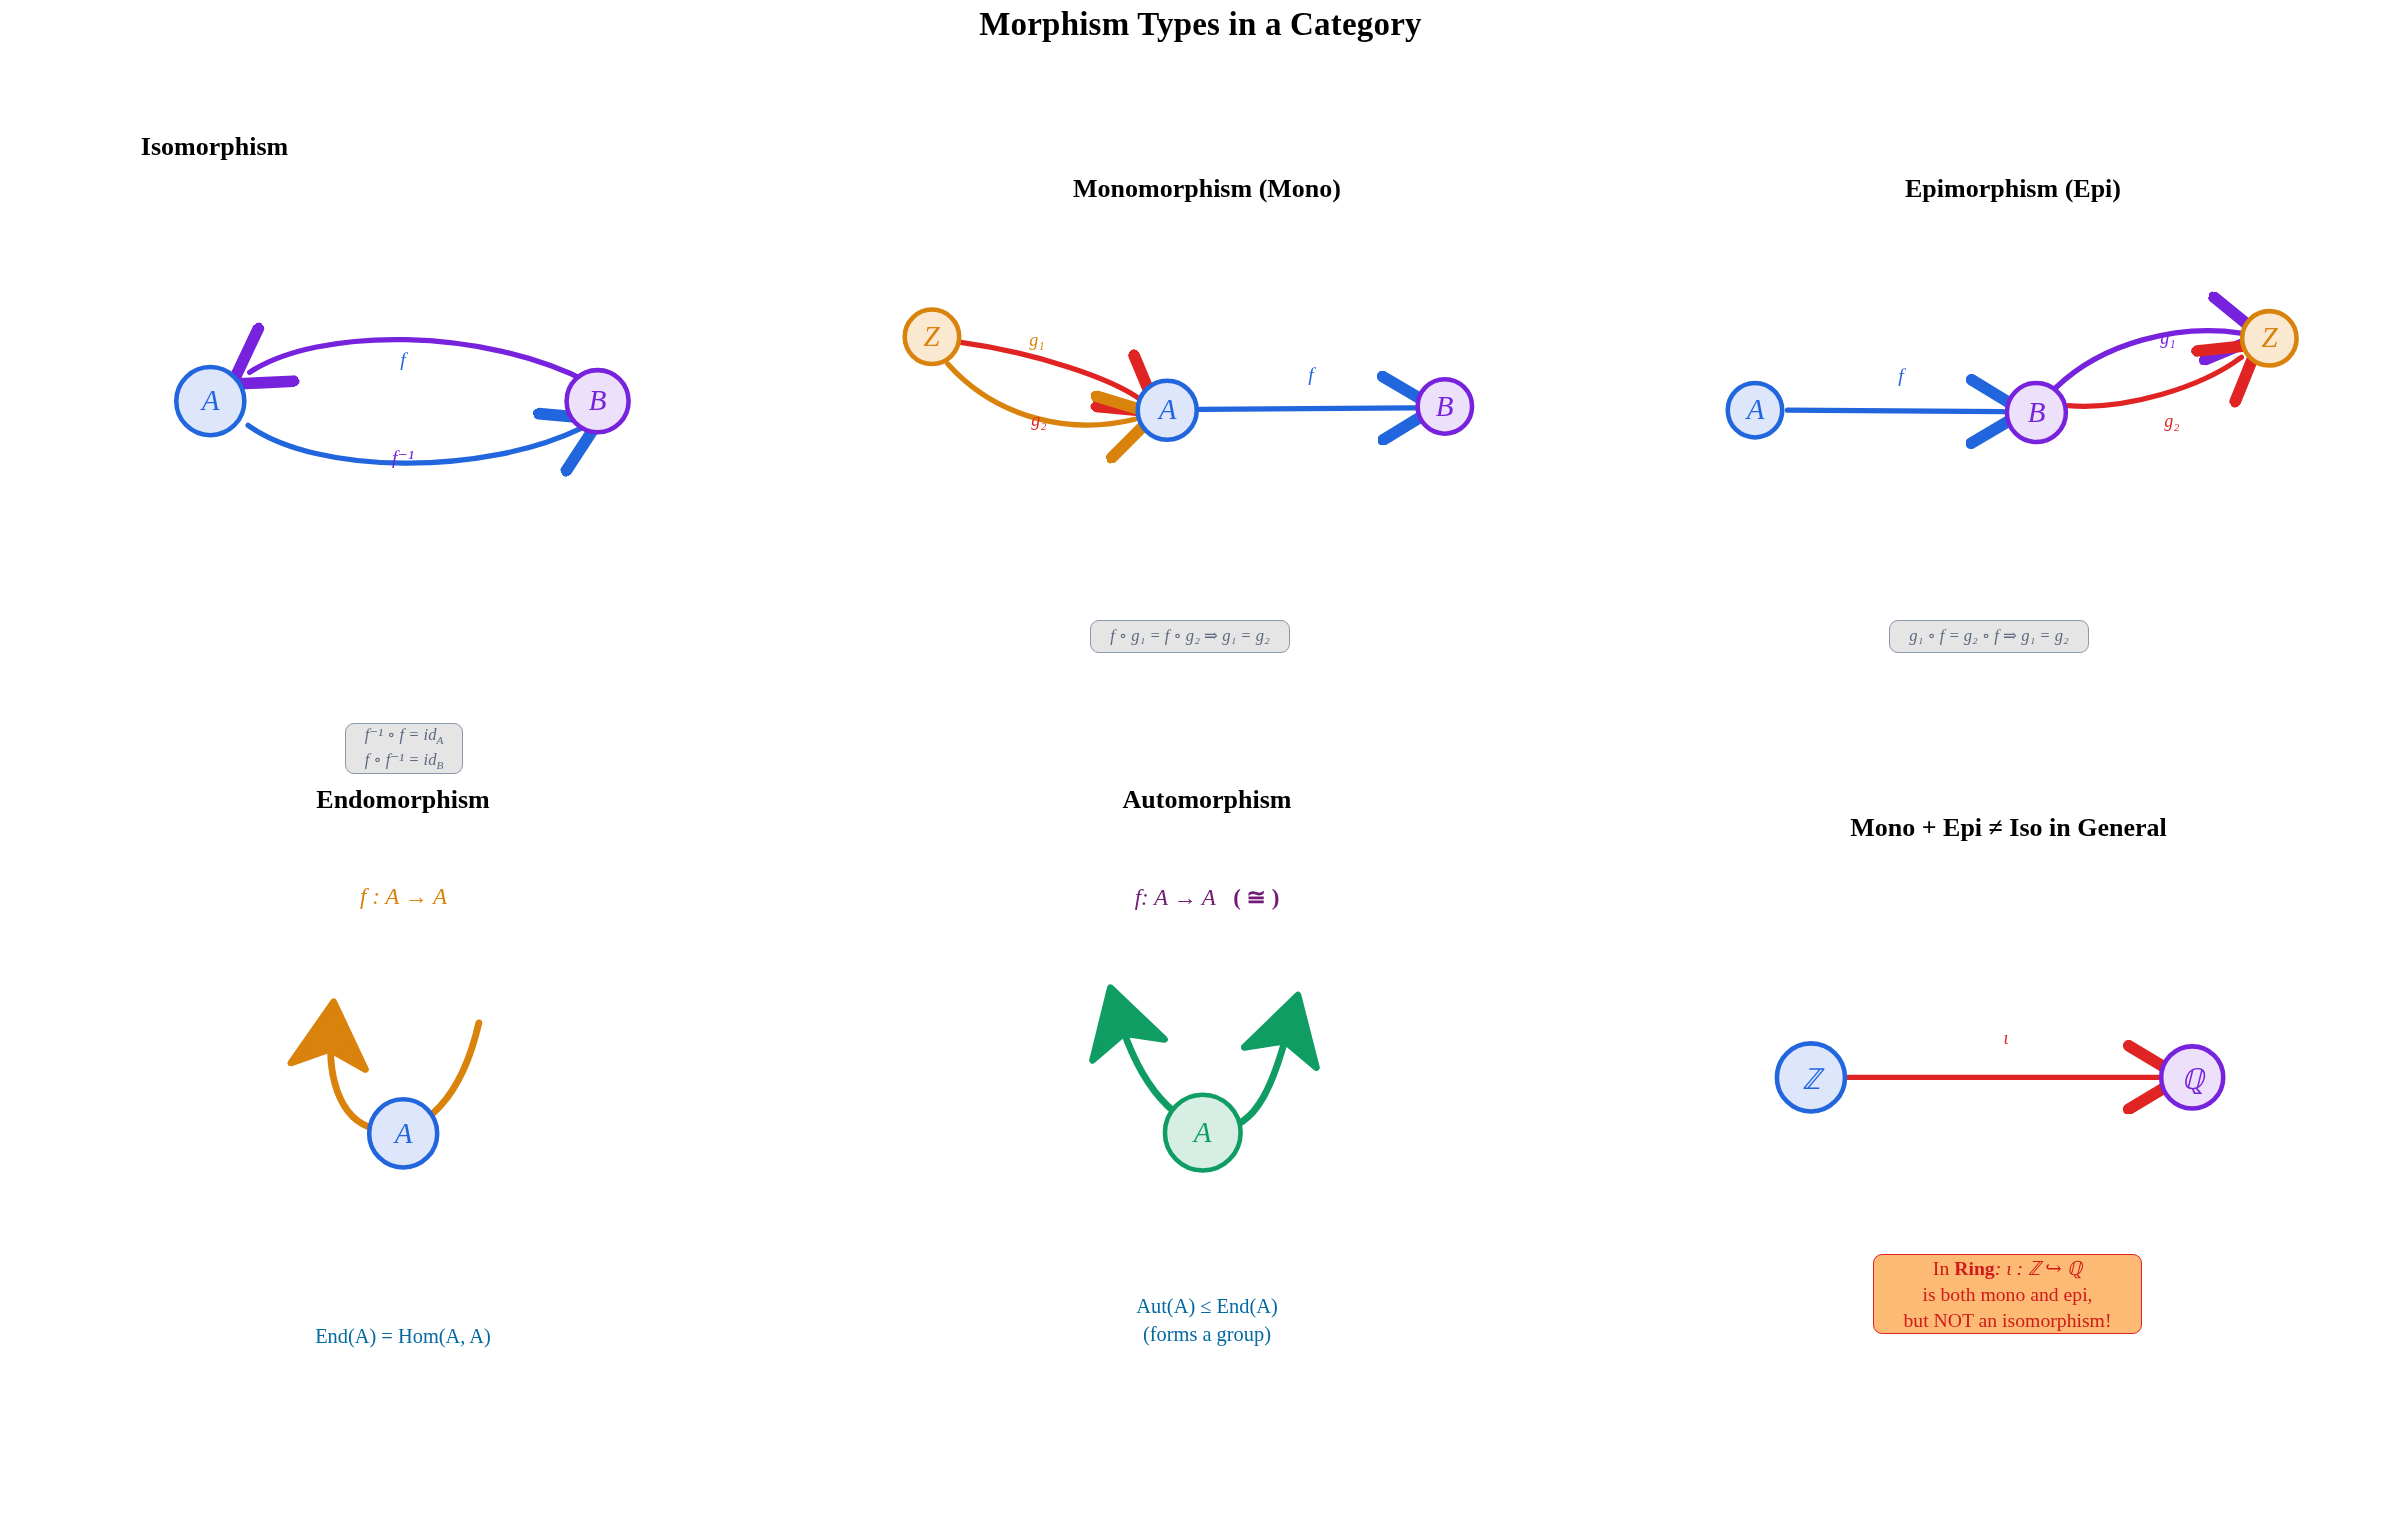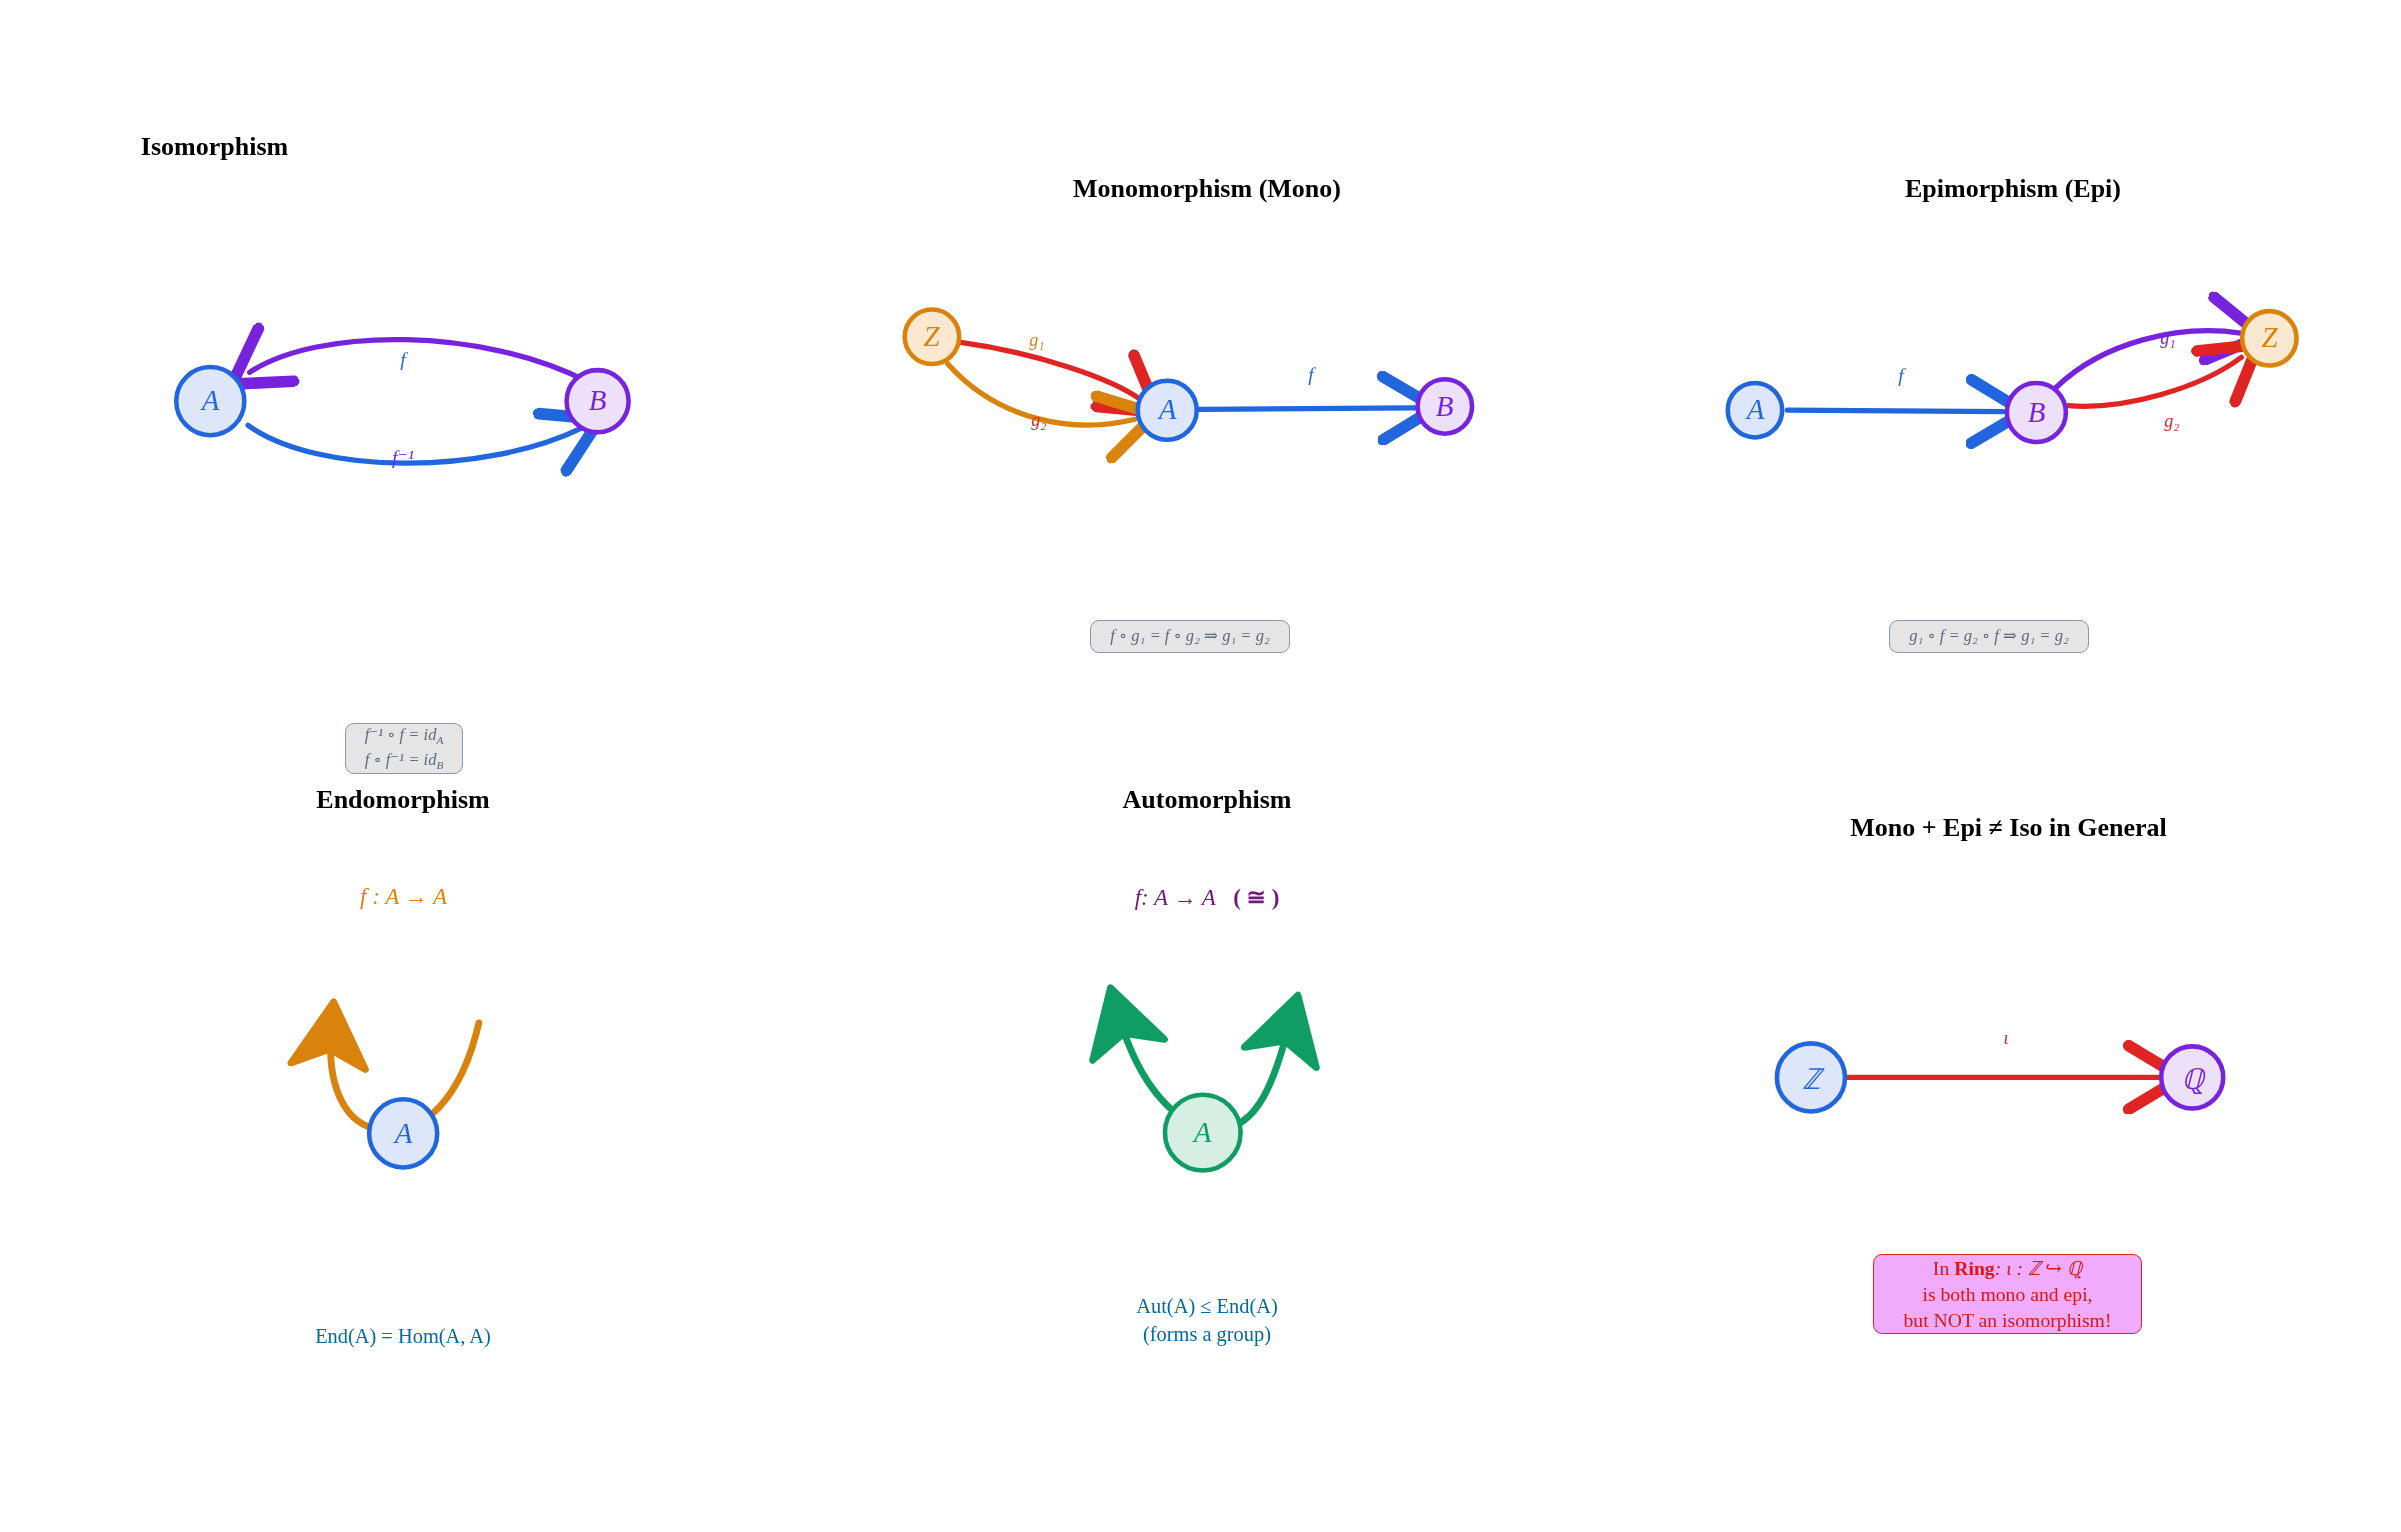--- a/index.html
+++ b/index.html
@@ -32,38 +32,39 @@
     font-size:16.6px;line-height:1.38;white-space:nowrap;
     padding:4.5px 10.6px;
   }
   .formula-box .line{font-style:italic;}
   .caption{
     position:absolute;text-align:center;color:#0369a1;
     font-size:20.4px;line-height:1.38;white-space:nowrap;
   }
   .warn-box{
     position:absolute;box-sizing:border-box;
-    border:1.7px solid #e02424;border-radius:9px;background:#f0abfc;
+    border:1.7px solid #e02424;border-radius:9px;background:#fdba74;
     display:flex;flex-direction:column;align-items:center;justify-content:center;
     color:#d11a1a;font-size:19.7px;line-height:1.32;white-space:nowrap;
     padding:6px 12px;text-align:center;
   }
   .warn-box b{font-weight:bold;}
   .warn-box .it{font-style:italic;}
   .sig{position:absolute;white-space:nowrap;font-size:23px;font-style:italic;}
   .sig .paren{font-style:normal;font-weight:bold;}
   
   .edgelbl{position:absolute;font-style:italic;white-space:nowrap;transform:translate(-50%,-50%);}
   sub{font-size:.68em;font-style:italic;}
 </style>
 </head>
 <body>
 
 <div class="canvas">
 
+  <div class="maintitle" style="left:0;top:6px;width:2401px;">Morphism Types in a Category</div>
 
   <svg class="layer" viewBox="0 0 3174 2026">
     <defs>
       <marker id="ah-purple" markerWidth="14" markerHeight="14" refX="7" refY="7" orient="auto" markerUnits="strokeWidth">
         <path d="M1,1 L11,7 L1,13" fill="none" stroke="#7722dd" stroke-width="2.2" stroke-linecap="round" stroke-linejoin="round"></path>
       </marker>
       <marker id="ah-blue" markerWidth="14" markerHeight="14" refX="7" refY="7" orient="auto" markerUnits="strokeWidth">
         <path d="M1,1 L11,7 L1,13" fill="none" stroke="#2266dd" stroke-width="2.2" stroke-linecap="round" stroke-linejoin="round"></path>
       </marker>
       <marker id="ah-red" markerWidth="14" markerHeight="14" refX="7" refY="7" orient="auto" markerUnits="strokeWidth">

